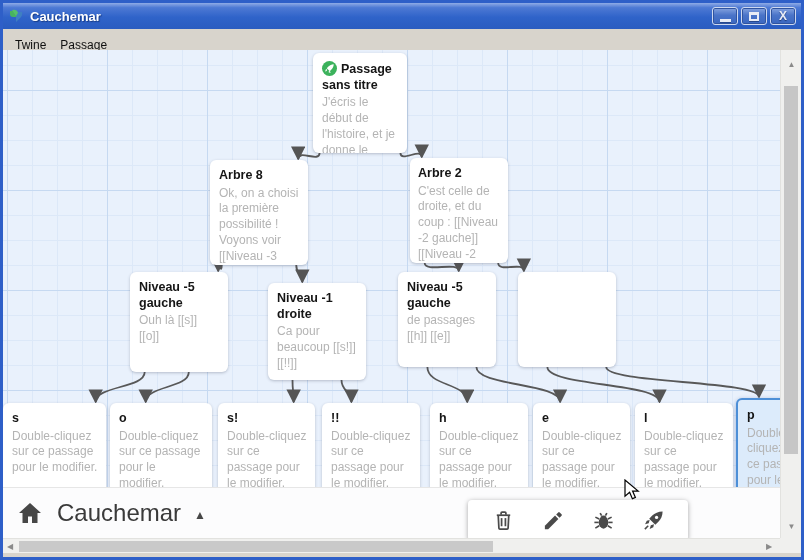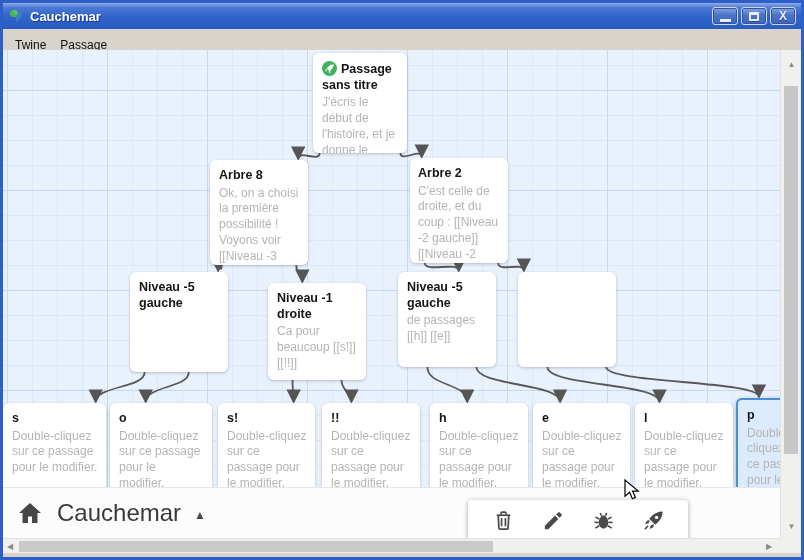--- a/index.html
+++ b/index.html
@@ -154,20 +154,21 @@
         <div class="passage" style="left: 407px; top: 108px; width: 98px; height: 105px; padding-left: 8px;">
       <div class="p-title">
         <span>Arbre 2</span>
       </div>
       <div class="p-body">C'est celle de droite, et du coup : [[Niveau -2 gauche]] [[Niveau -2</div>
     </div>
         <div class="passage" style="left: 127px; top: 222px; width: 98px; height: 100px;">
       <div class="p-title">
         <span>Niveau -5 gauche</span>
       </div>
+      <div class="p-body">Ouh là [[s]] [[o]]</div>
     </div>
         <div class="passage" style="left: 265px; top: 233px; width: 98px; height: 97px;">
       <div class="p-title">
         <span>Niveau -1 droite</span>
       </div>
       <div class="p-body">Ca pour beaucoup [[s!]] [[!!]]</div>
     </div>
         <div class="passage" style="left: 395px; top: 222px; width: 98px; height: 95px;">
       <div class="p-title">
         <span>Niveau -5 gauche</span>

